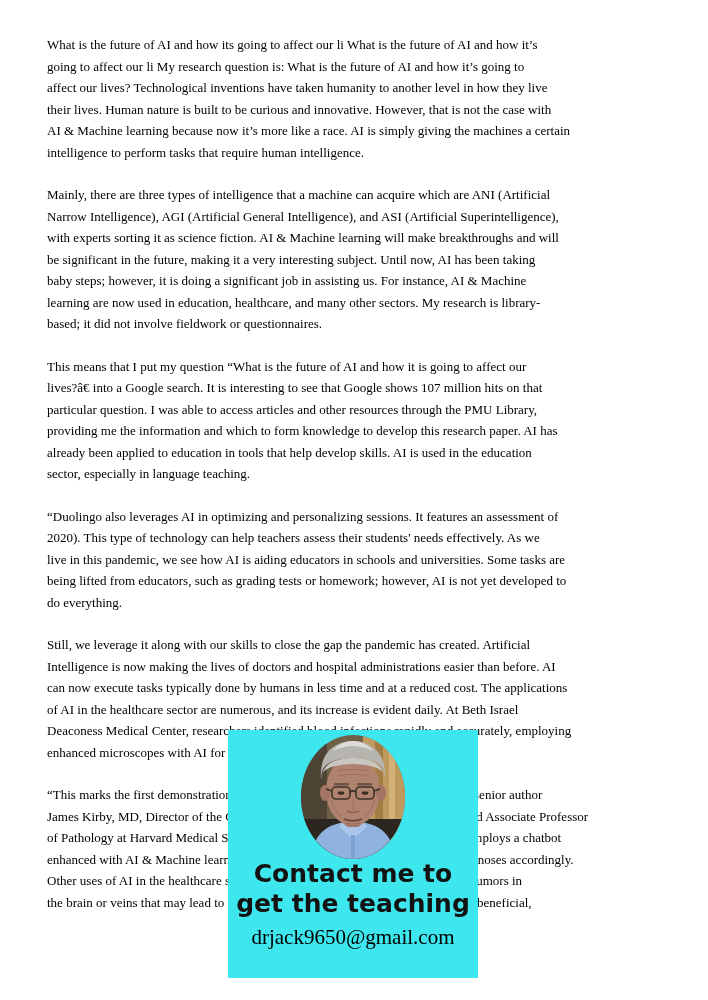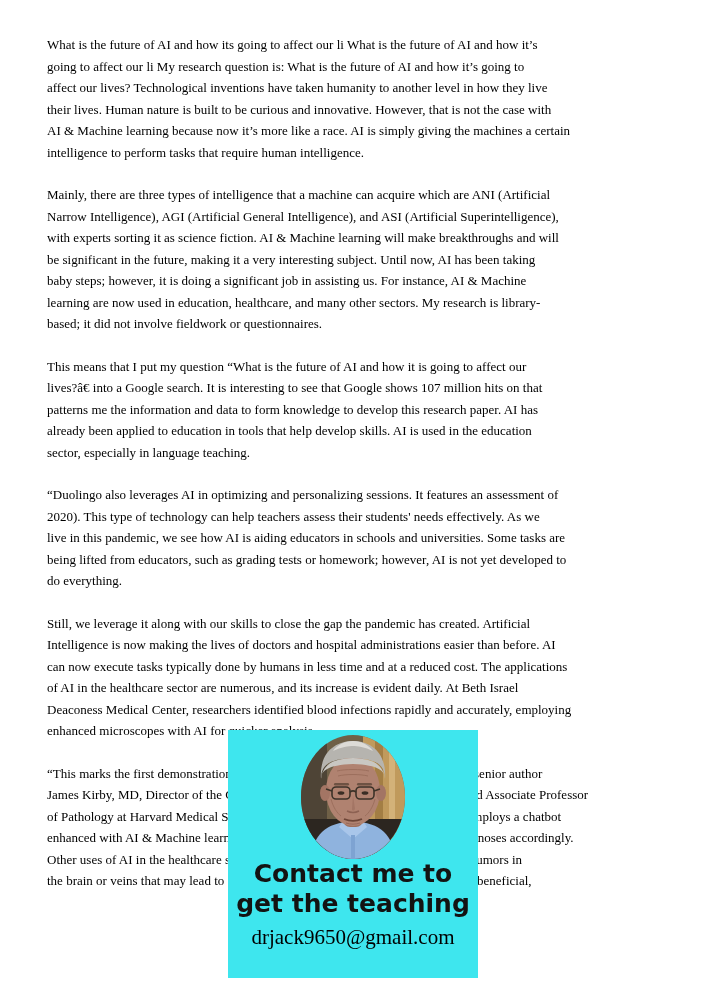--- a/index.html
+++ b/index.html
@@ -76,21 +76,22 @@
         <div class="text-line">Narrow Intelligence), AGI (Artificial General Intelligence), and ASI (Artificial Superintelligence),</div>
         <div class="text-line">with experts sorting it as science fiction. AI &amp; Machine learning will make breakthroughs and will</div>
         <div class="text-line">be significant in the future, making it a very interesting subject. Until now, AI has been taking</div>
         <div class="text-line">baby steps; however, it is doing a significant job in assisting us. For instance, AI &amp; Machine</div>
         <div class="text-line">learning are now used in education, healthcare, and many other sectors. My research is library-</div>
         <div class="text-line">based; it did not involve fieldwork or questionnaires.</div>
       </div>
       <div class="paragraph">
         <div class="text-line">This means that I put my question “What is the future of AI and how it is going to affect our</div>
         <div class="text-line">lives?â€ into a Google search. It is interesting to see that Google shows 107 million hits on that</div>
-        <div class="text-line">patterns me the information and data to form knowledge to develop this research paper. AI has</div>
+        <div class="text-line">particular question. I was able to access articles and other resources through the PMU Library,</div>
+        <div class="text-line">providing me the information and which to form knowledge to develop this research paper. AI has</div>
         <div class="text-line">already been applied to education in tools that help develop skills. AI is used in the education</div>
         <div class="text-line">sector, especially in language teaching.</div>
       </div>
       <div class="paragraph">
         <div class="text-line">“Duolingo also leverages AI in optimizing and personalizing sessions. It features an assessment of</div>
         <div class="text-line">2020). This type of technology can help teachers assess their students' needs effectively. As we</div>
         <div class="text-line">live in this pandemic, we see how AI is aiding educators in schools and universities. Some tasks are</div>
         <div class="text-line">being lifted from educators, such as grading tests or homework; however, AI is not yet developed to</div>
         <div class="text-line">do everything.</div>
       </div>

